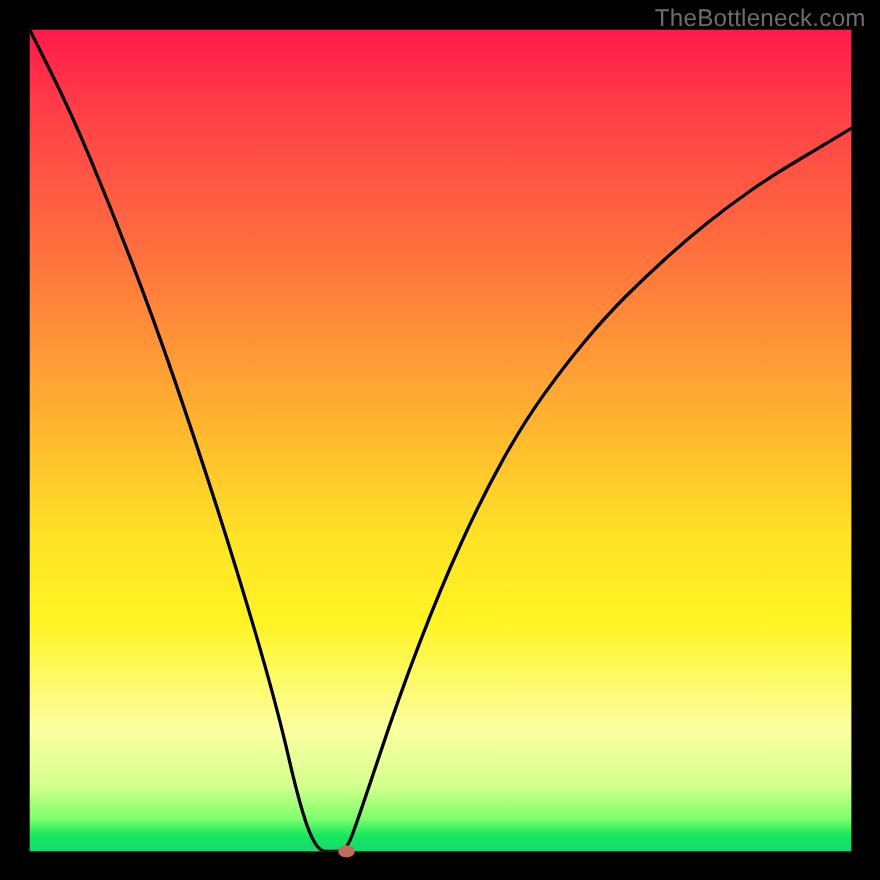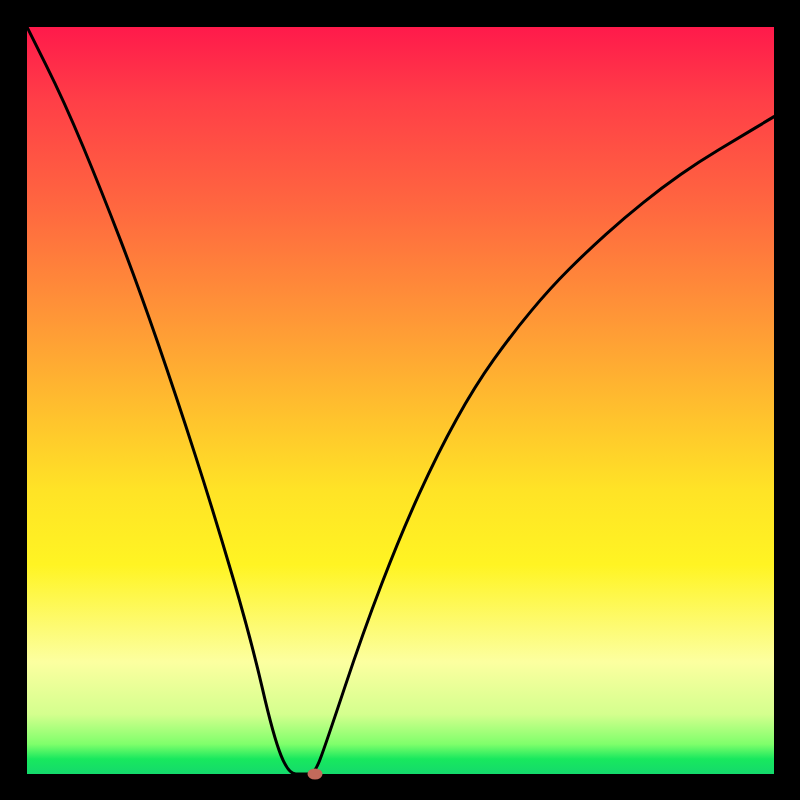--- a/index.html
+++ b/index.html
@@ -66,13 +66,14 @@
 </head>
 <body>
 
 <div class="frame">
   <div class="plot-area">
     <svg class="curve" viewBox="0 0 747 747" preserveAspectRatio="none">
       <path fill="none" stroke="#000" stroke-width="3" stroke-linecap="round" d="M 0.00 0.00 Q 0.00 0.00 18.68 37.35 Q 37.35 74.70 56.03 119.52 Q 74.70 164.34 93.38 212.90 Q 112.05 261.45 130.72 315.61 Q 149.40 369.76 168.07 427.66 Q 186.75 485.55 205.43 549.04 Q 224.10 612.54 235.31 661.10 Q 246.51 709.65 253.98 728.33 Q 261.45 747.00 268.92 747.00 Q 276.39 747.00 281.99 747.00 Q 287.60 747.00 293.20 732.06 Q 298.80 717.12 317.48 661.10 Q 336.15 605.07 354.83 556.51 Q 373.50 507.96 392.18 466.88 Q 410.85 425.79 429.52 392.18 Q 448.20 358.56 466.88 332.42 Q 485.55 306.27 504.23 283.86 Q 522.90 261.45 541.58 242.78 Q 560.25 224.10 578.92 207.29 Q 597.60 190.49 616.27 175.55 Q 634.95 160.61 653.63 147.53 Q 672.30 134.46 690.98 123.26 Q 709.65 112.05 728.33 100.85 T 747.00 89.64"></path>
     </svg>
     <div class="marker" style="left: 287.595px; top: 747px;"></div>
   </div>
+  <div class="watermark">TheBottleneck.com</div>
 </div>
 
 </body></html>

